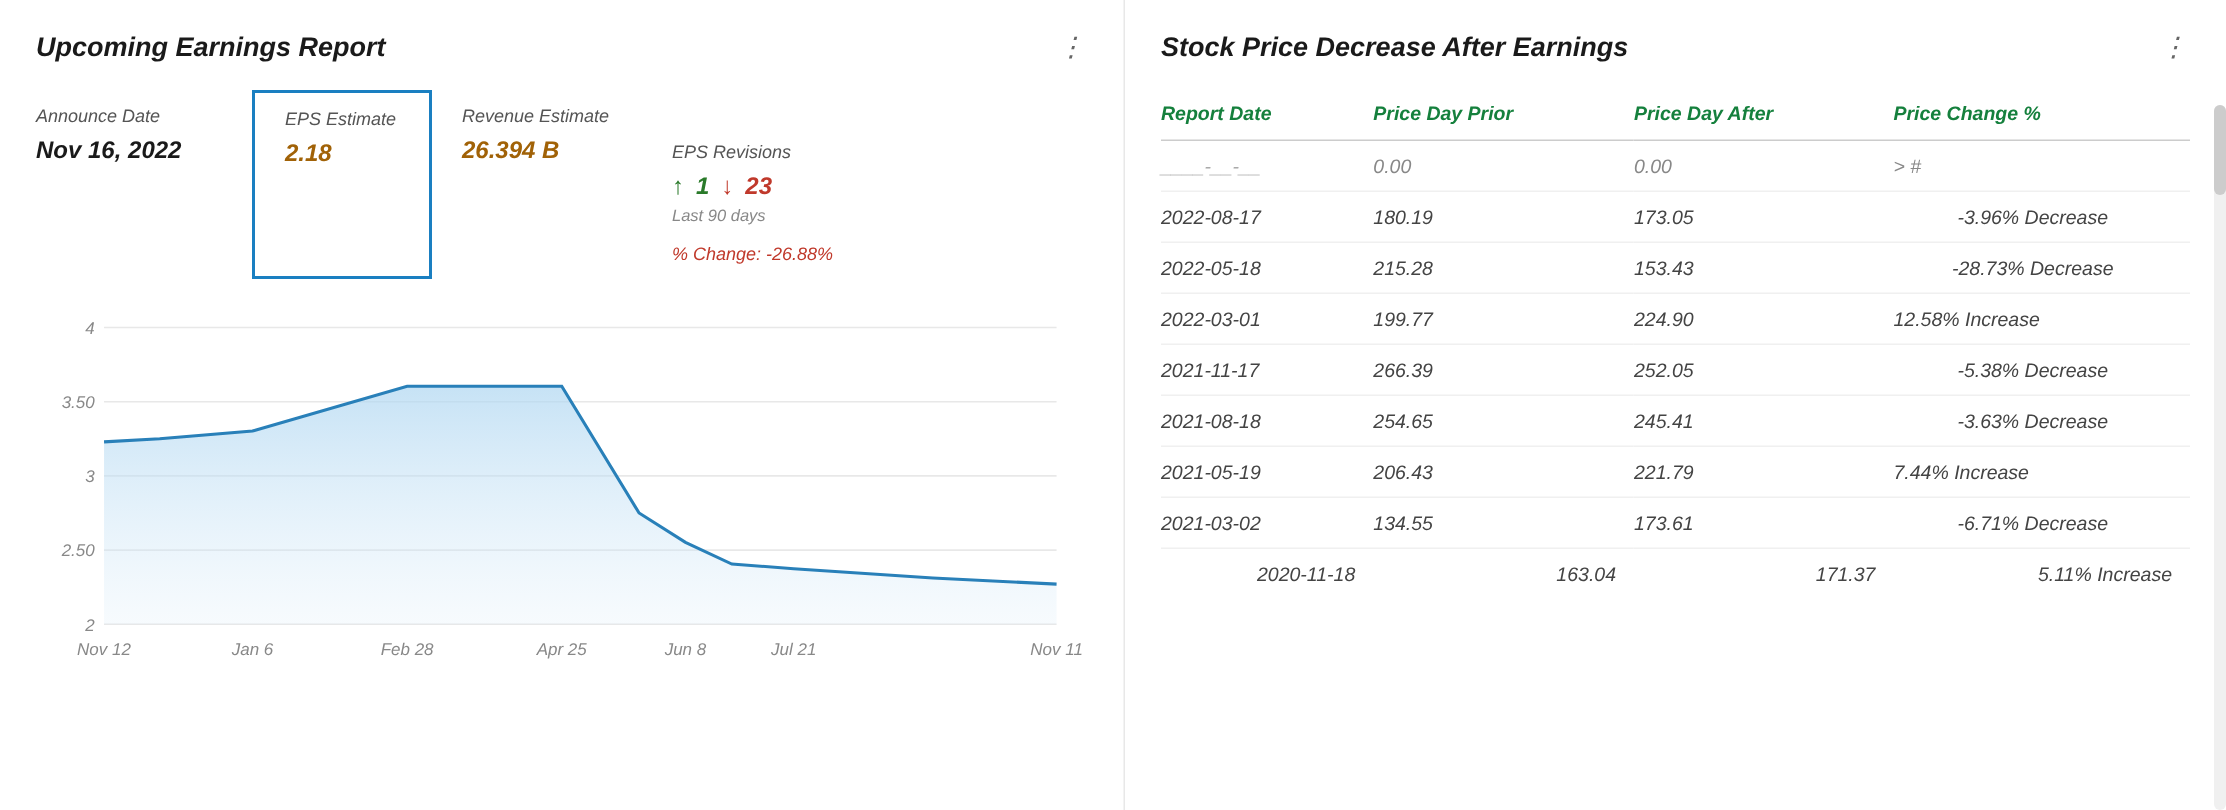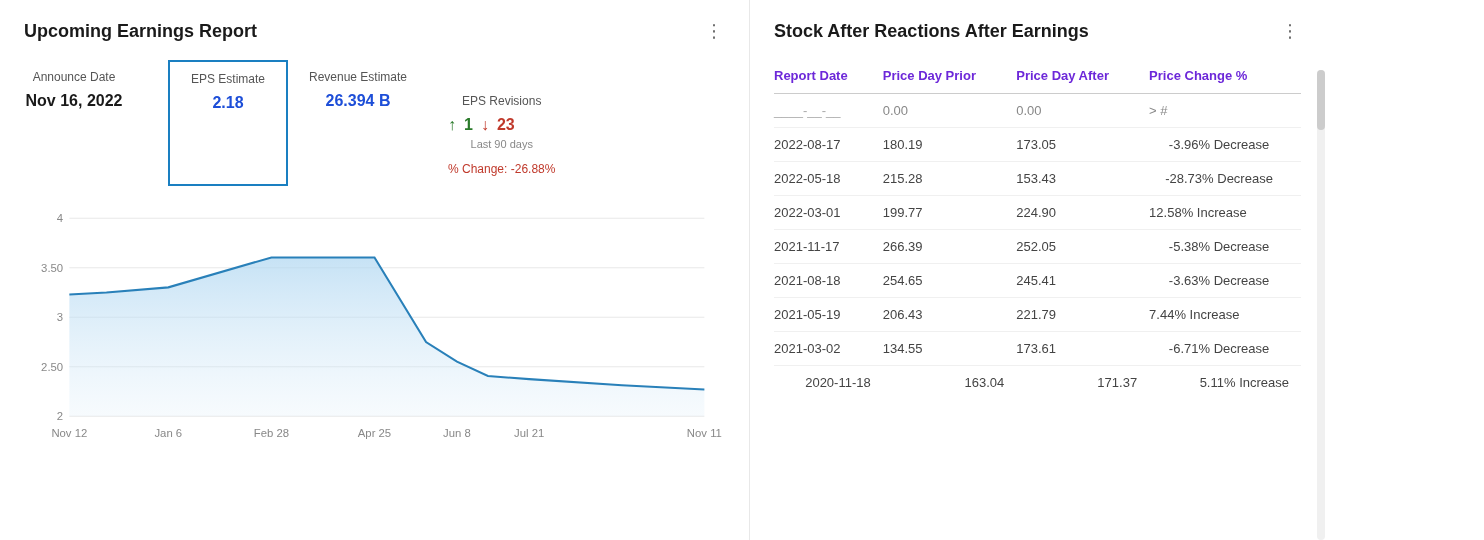--- a/index.html
+++ b/index.html
@@ -4,23 +4,24 @@
   <style>
     * { box-sizing: border-box; margin: 0; padding: 0; }
     body {
       font-family: -apple-system, BlinkMacSystemFont, 'Segoe UI', Arial, sans-serif;
       background: #fff;
       color: #333;
       font-size: 13px;
     }
     .container {
       display: flex;
-      width: 1325px;
+      width: 1484px;
       height: 540px;
       overflow: hidden;
+      font-style: italic;
     }
     .left-panel {
       width: 750px;
       padding: 20px 24px;
       border-right: 1px solid #e8e8e8;
       flex-shrink: 0;
     }
     .right-panel {
       flex: 1;
       padding: 20px 24px;
@@ -42,42 +43,41 @@
       font-size: 18px;
       color: #666;
       cursor: pointer;
       letter-spacing: 2px;
     }
     .metrics-row {
       display: flex;
       gap: 0;
       margin-bottom: 16px;
       align-items: stretch;
-      text-align: center;
     }
     .metric-box {
       padding: 10px 20px 10px 0;
       min-width: 120px;
     }
     .metric-box.highlighted {
       border: 2px solid #1a7fc1;
       padding: 10px 20px;
       margin-right: 20px;
       margin-left: 24px;
     }
     .metric-label {
       font-size: 12px;
       color: #555;
       margin-bottom: 6px;
       line-height: 1.3;
     }
     .metric-value {
       font-size: 16px;
       font-weight: 700;
-      color: #1d4ed8;
+      color: #a16207;
     }
     .eps-revisions {
       padding: 10px 20px;
     }
     .eps-revisions .metric-label {
       margin-bottom: 6px;
       margin-top: 24px;
     }
     .eps-rev-values {
       display: flex;
@@ -109,21 +109,21 @@
     }
     
     .earnings-table {
       width: 100%;
       border-collapse: collapse;
     }
     .earnings-table th {
       text-align: left;
       font-size: 13px;
       font-weight: 700;
-      color: #6d28d9;
+      color: #15803d;
       padding: 8px 12px 10px 0;
       border-bottom: 1px solid #ccc;
       white-space: nowrap;
     }
     .earnings-table td {
       padding: 9px 12px 9px 0;
       font-size: 13px;
       color: #444;
       border-bottom: 1px solid #f0f0f0;
       vertical-align: middle;
@@ -236,21 +236,21 @@
         <text x="340" y="222" font-size="11" fill="#888" text-anchor="middle">Apr 25</text>
         <text x="420" y="222" font-size="11" fill="#888" text-anchor="middle">Jun 8</text>
         <text x="490" y="222" font-size="11" fill="#888" text-anchor="middle">Jul 21</text>
         <text x="660" y="222" font-size="11" fill="#888" text-anchor="middle">Nov 11</text>
       </svg>
     </div>
   </div>
 
   <div class="right-panel">
     <div class="panel-header">
-      <span class="panel-title">Stock After Reactions After Earnings</span>
+      <span class="panel-title">Stock Price Decrease After Earnings</span>
       <span class="more-icon">⋮</span>
     </div>
 
     <table class="earnings-table">
       <thead>
         <tr>
           <th>Report Date</th>
           <th>Price Day Prior</th>
           <th>Price Day After</th>
           <th>Price Change %</th>

